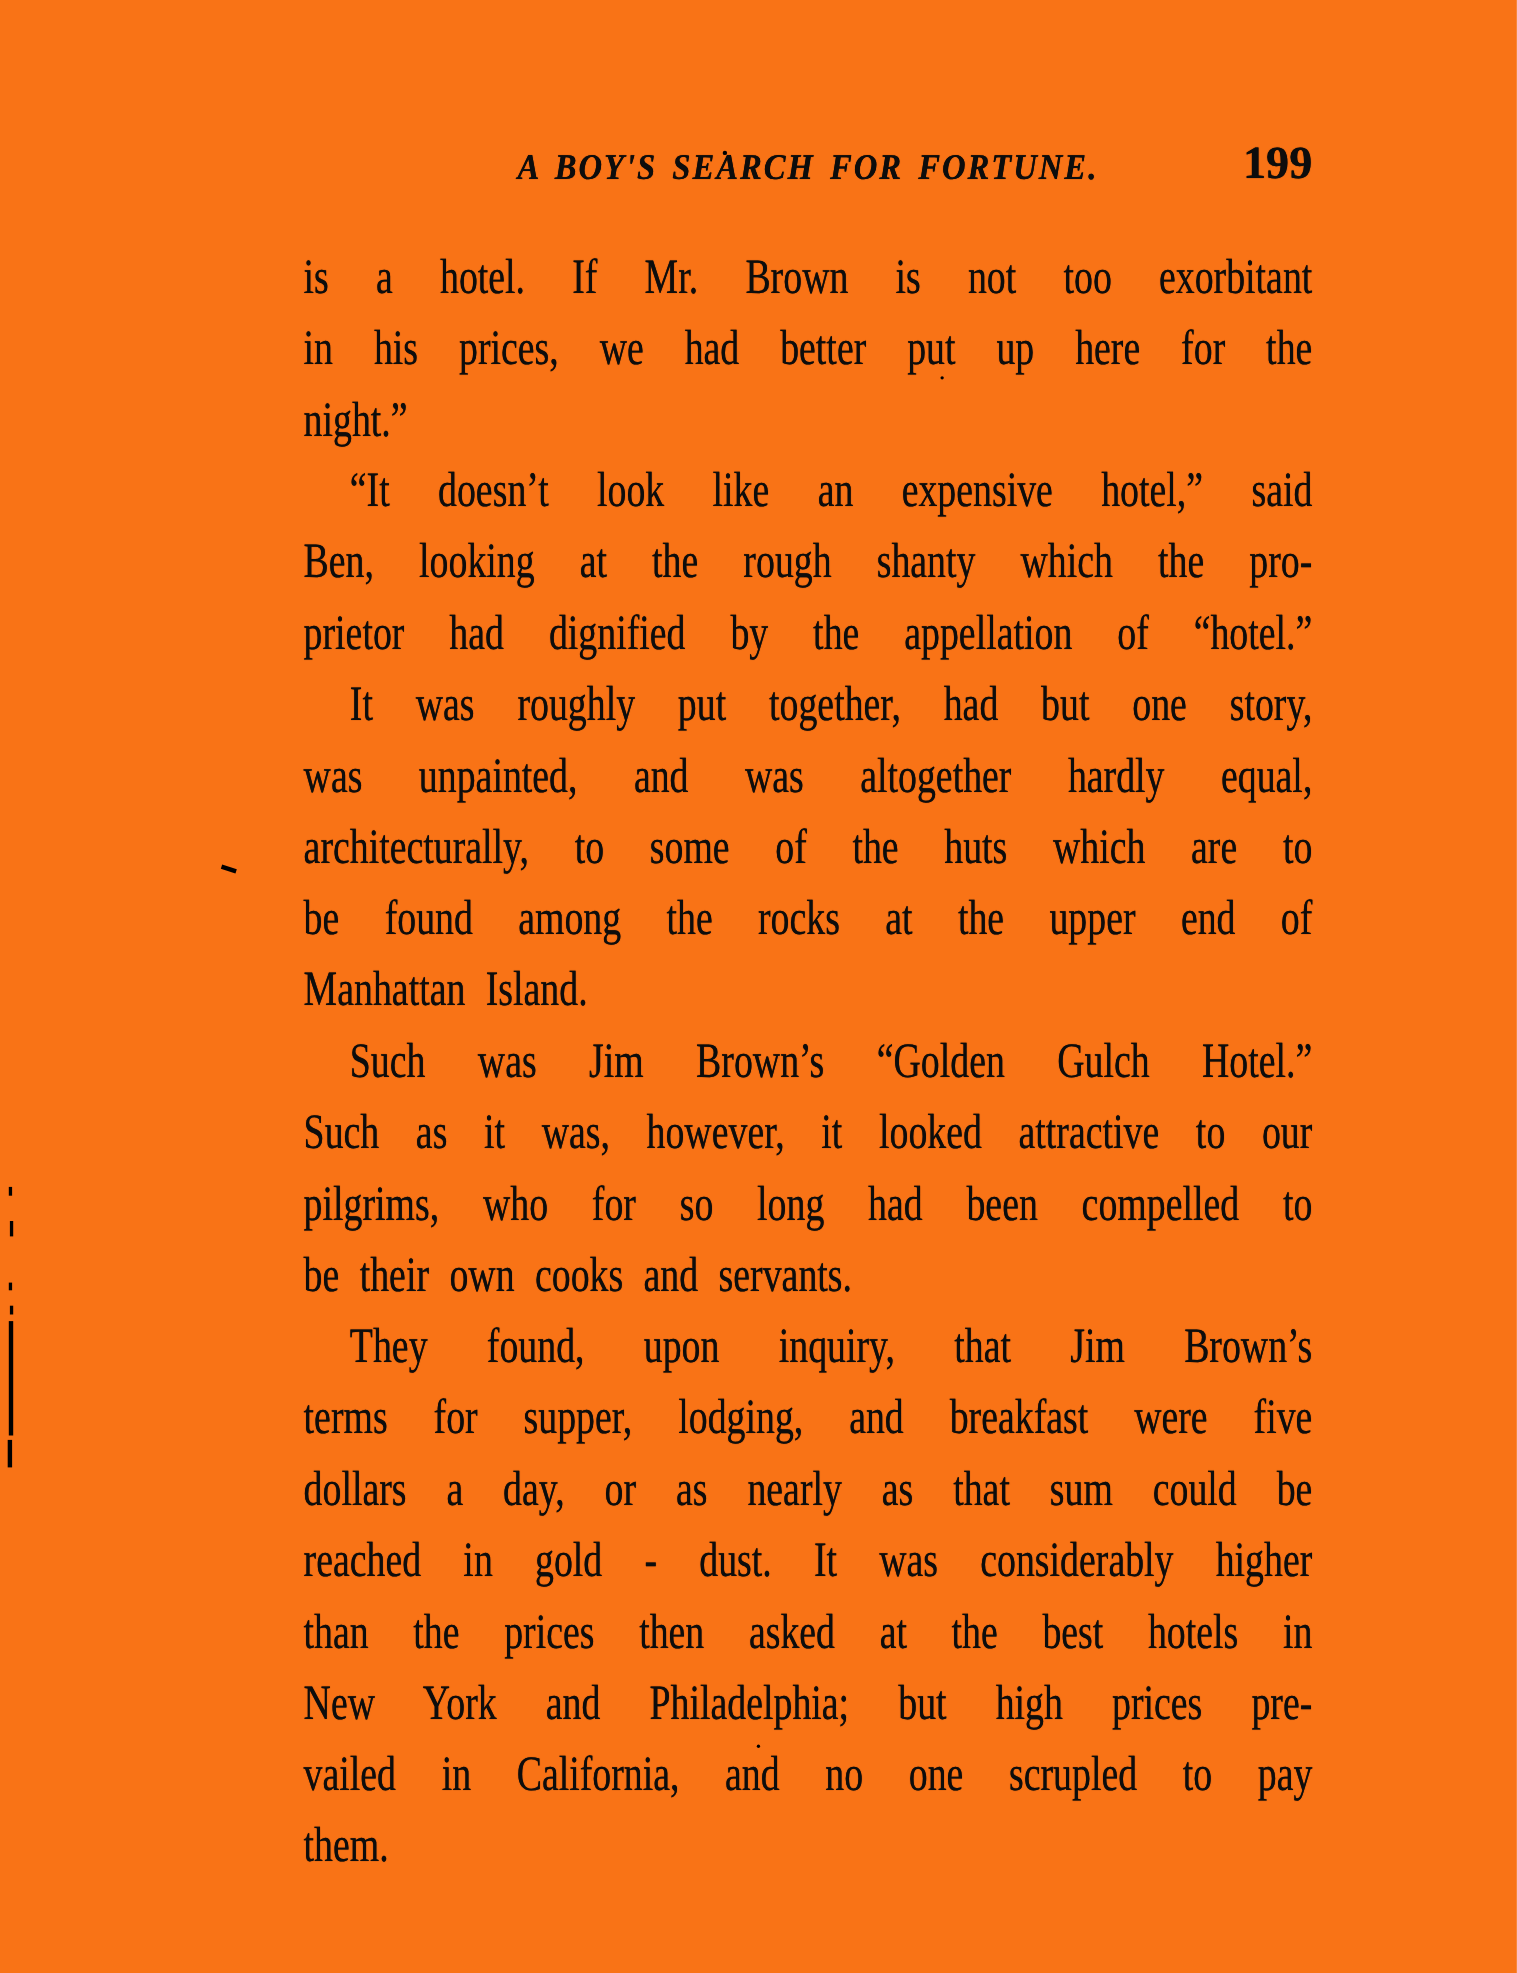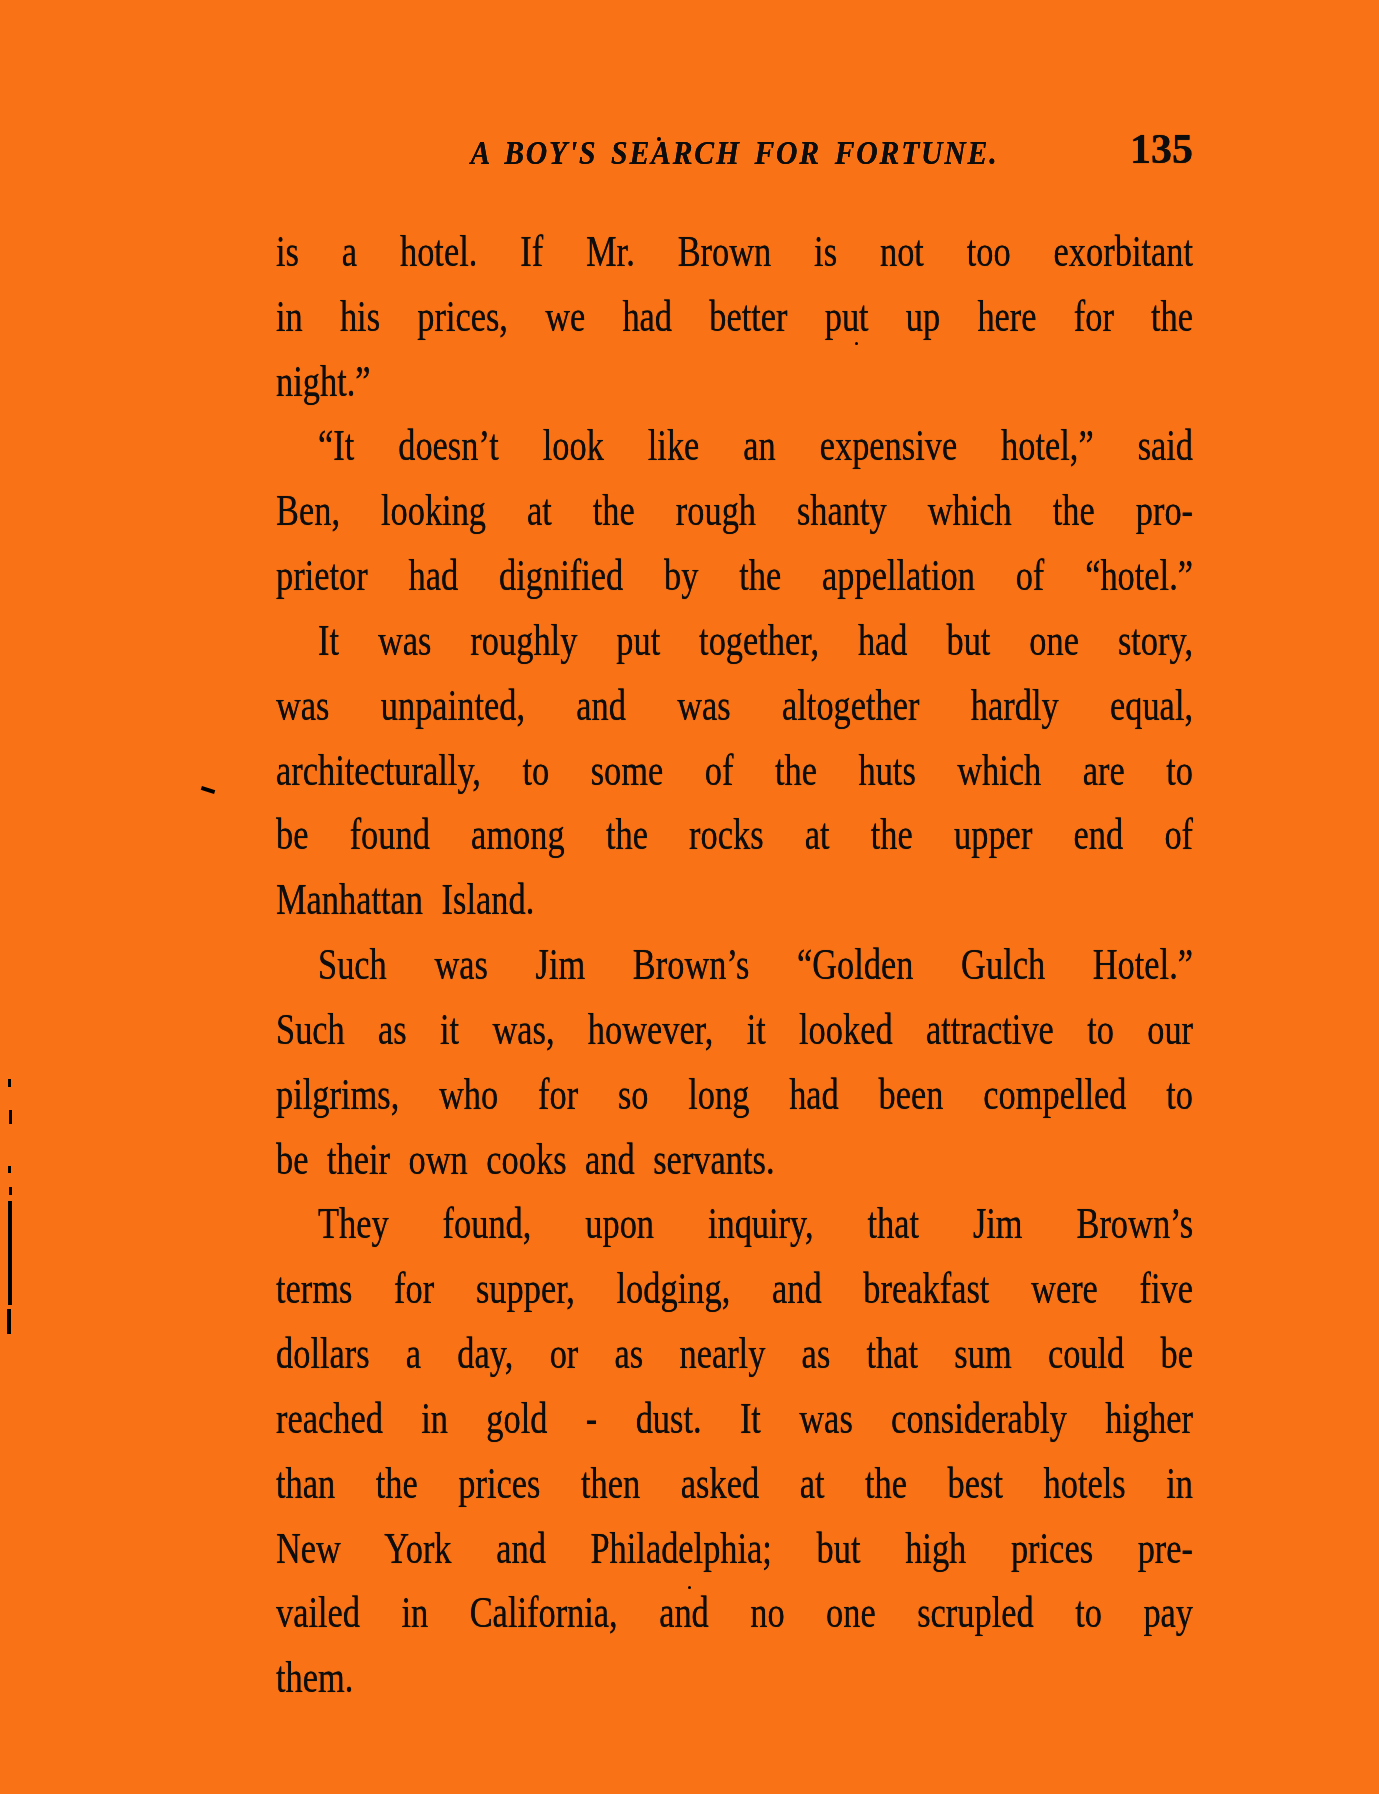--- a/index.html
+++ b/index.html
@@ -64,21 +64,21 @@
   .art { position: absolute; background: #000; }
   .art.dot { border-radius: 50%; }
 </style>
 </head>
 <body>
 
 <div id="page">
 
   <div id="running-head">A BOY'S SEARCH FOR FORTUNE.</div>
 
-  <div id="page-number">135</div>
+  <div id="page-number">199</div>
 
   <div id="body-text">
       <div class="line just">is a hotel.  If Mr. Brown is not too exorbitant</div>
       <div class="line just">in his prices, we had better put up here for the</div>
       <div class="line left">night.”</div>
       <div class="line just indent">“It doesn’t look like an expensive hotel,” said</div>
       <div class="line just">Ben, looking at the rough shanty which the pro-</div>
       <div class="line just">prietor had dignified by the appellation of “hotel.”</div>
       <div class="line just indent">It was roughly put together, had but one story,</div>
       <div class="line just">was unpainted, and was altogether hardly equal,</div>

